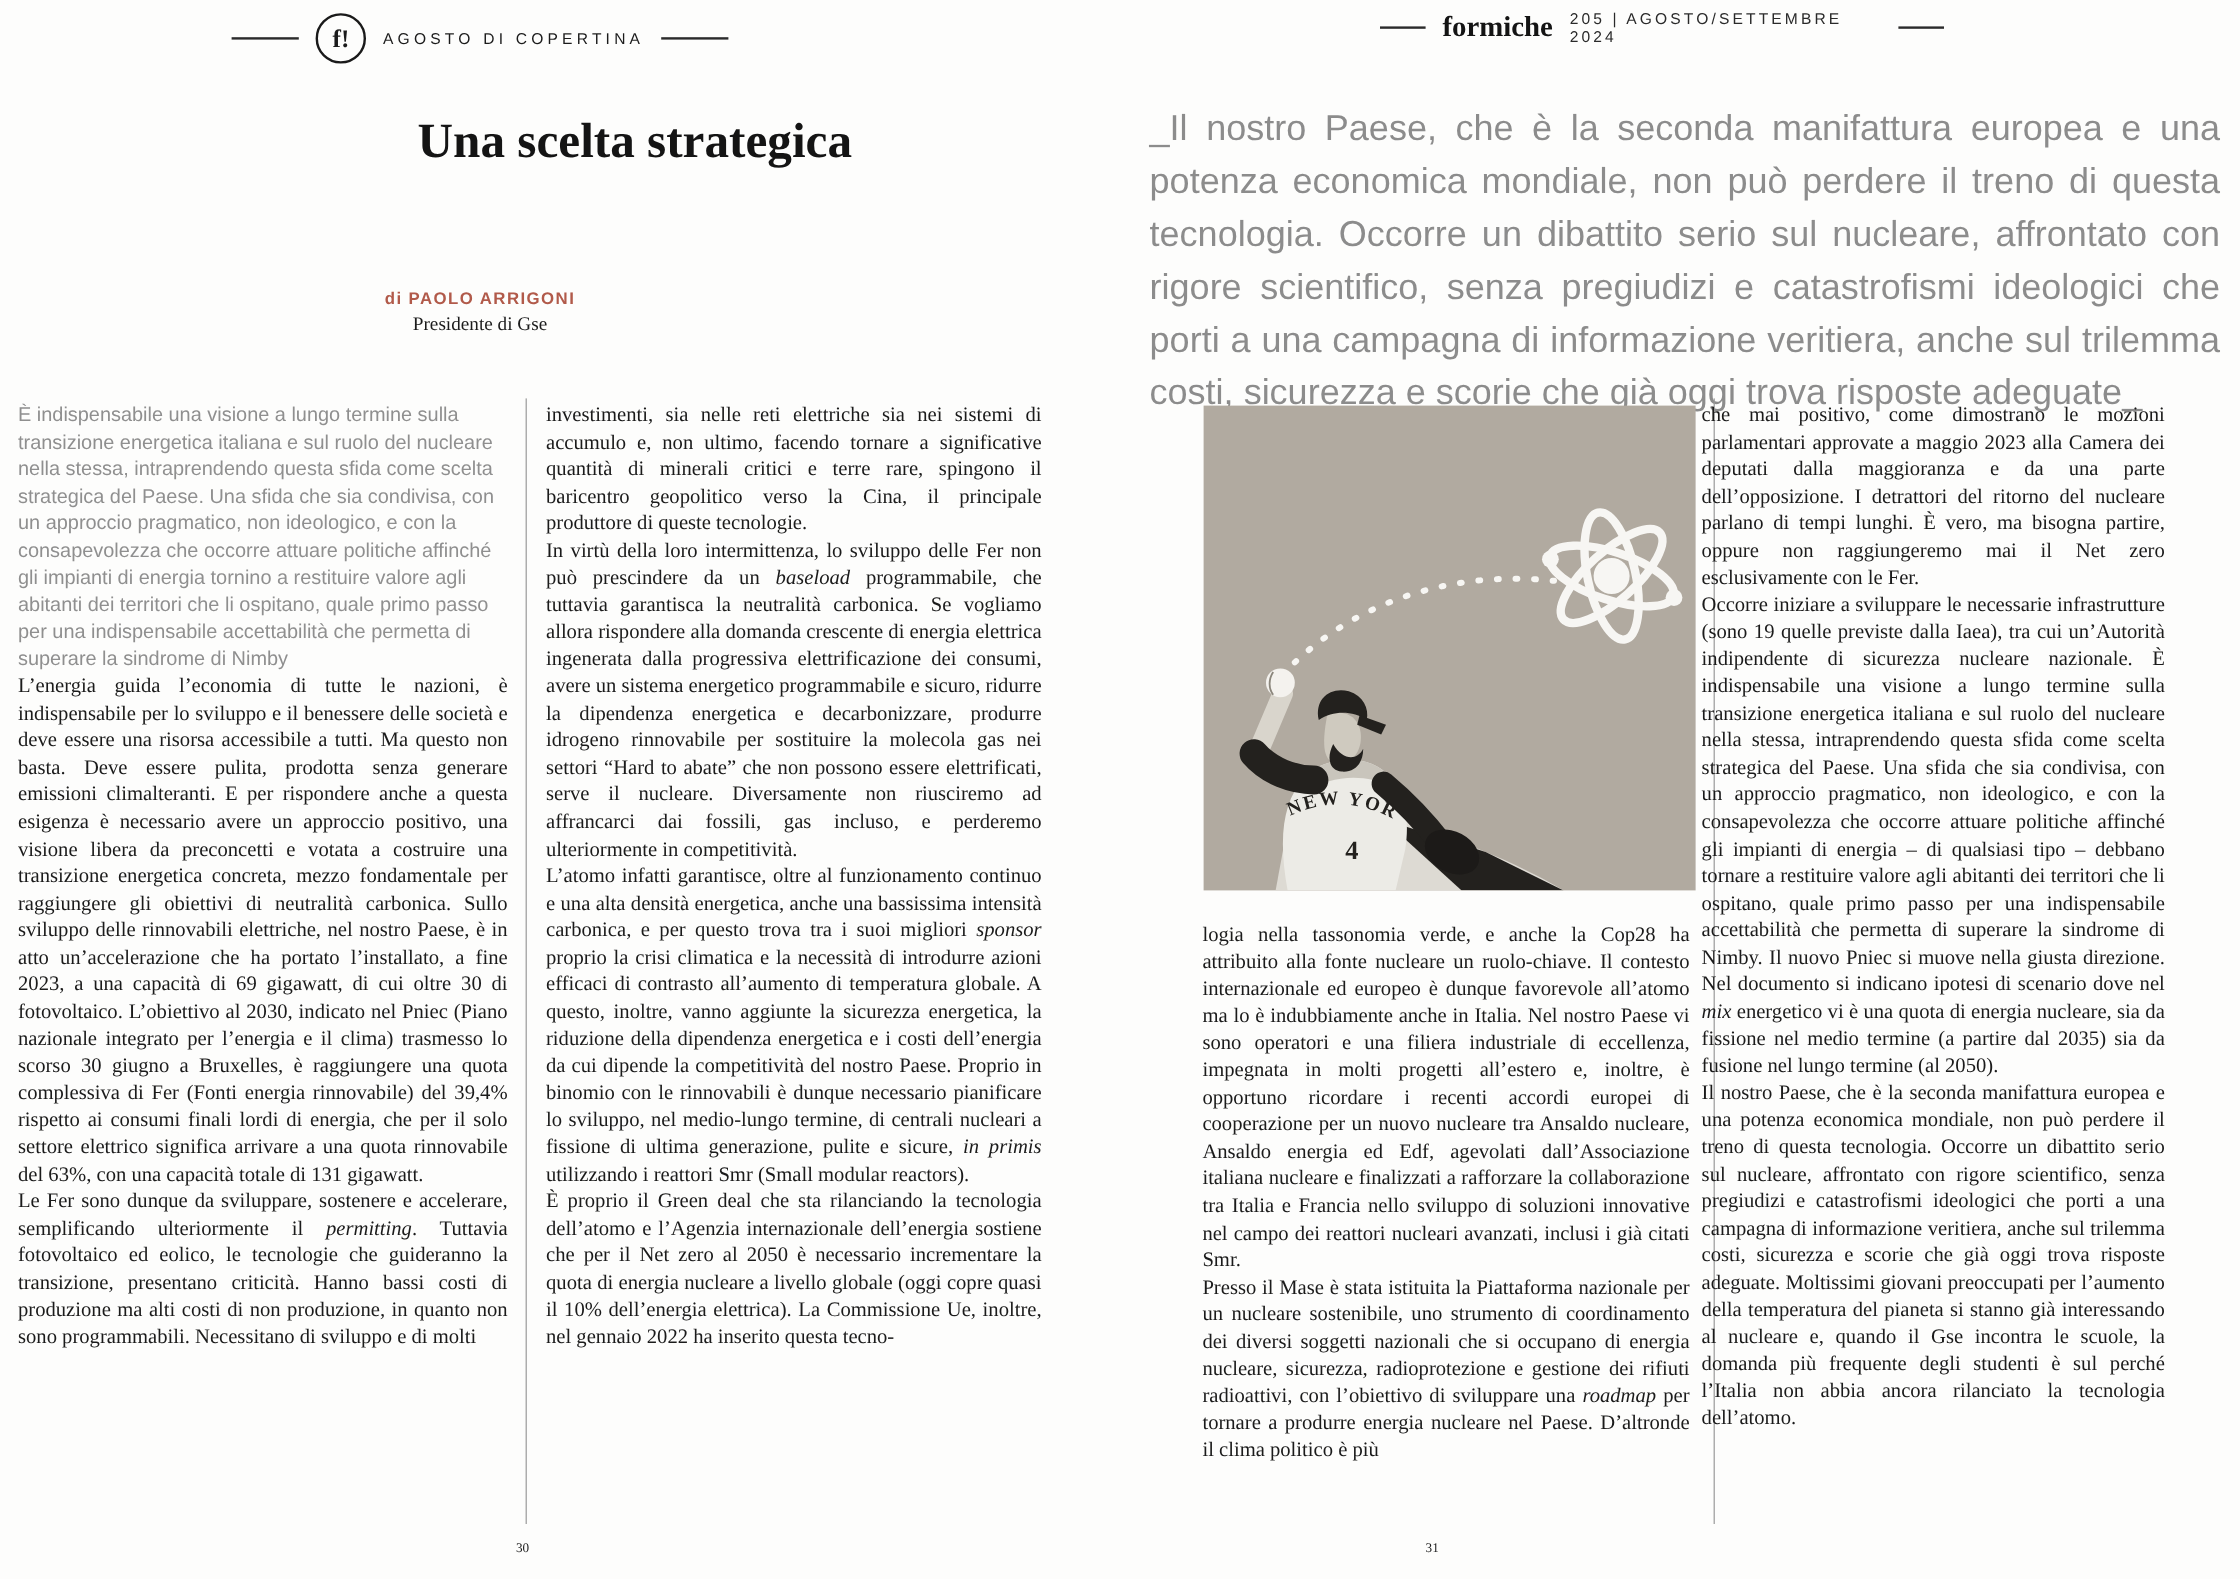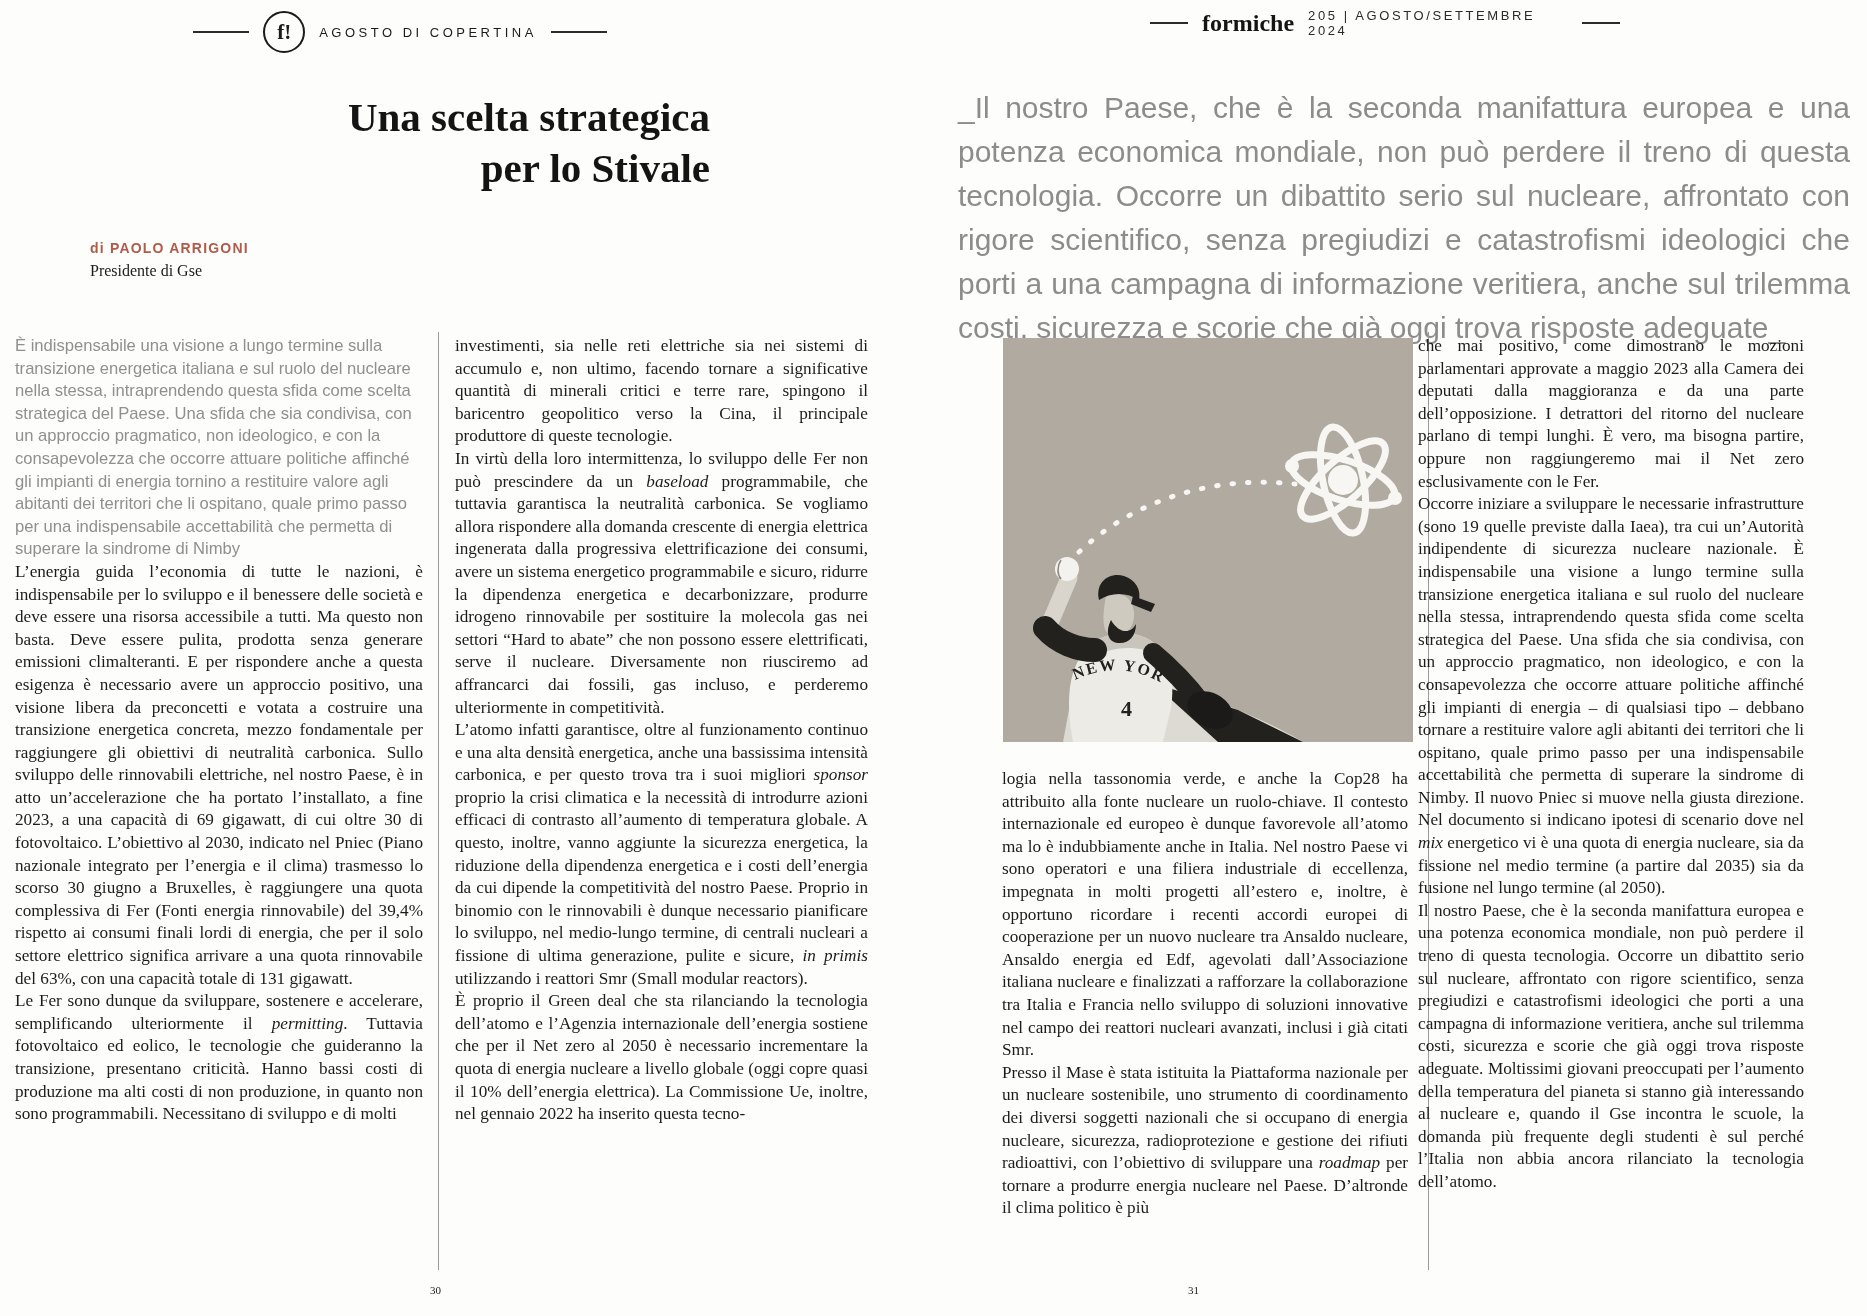--- a/index.html
+++ b/index.html
@@ -21,21 +21,21 @@
     font-family:"Liberation Sans", sans-serif;font-size:13px;letter-spacing:3.5px;
     color:#1b1b1b;font-weight:500;
   }
   .masthead-name{font:bold 24px "Liberation Serif", serif;color:#141414;letter-spacing:0;}
   .masthead-issue{font-family:"Liberation Sans", sans-serif;font-size:13px;letter-spacing:2.6px;color:#2a2a2a;}
   
   .title{
     position:absolute;left:90px;top:92px;width:620px;text-align:right;
     font-weight:bold;font-size:41px;line-height:51px;color:#141414;
   }
-  .byline{position:absolute;left:90px;top:240px;width:620px;text-align:left;}
+  .byline{position:absolute;left:90px;top:240px;width:620px;text-align:center;}
   .byline-author{
     font-family:"Liberation Sans", sans-serif;font-weight:bold;font-size:14px;
     letter-spacing:1.2px;color:#b15a4a;
   }
   .byline-role{font-size:16px;color:#1b1b1b;margin-top:6px;}
   
   .standfirst{
     position:absolute;left:958px;top:86px;width:892px;
     font-family:"Liberation Sans", sans-serif;font-size:30px;line-height:44px;
     color:#8c8c8c;text-align:justify;
@@ -64,21 +64,20 @@
   <div class="rule"></div>
   <div class="logo-circle">
     <span>f!</span>
   </div>
   <div class="kicker-label">AGOSTO DI COPERTINA</div>
   <div class="rule"></div>
 </div>
 
 <div class="title">
   <div>Una scelta strategica</div>
-  <div>per lo Stivale</div>
 </div>
 
 <div class="byline">
   <div class="byline-author">di PAOLO ARRIGONI</div>
   <div class="byline-role">Presidente di Gse</div>
 </div>
 
 <div class="vdivider" style="left:438px;"></div>
 
 <div class="col" style="left:15px;top:335px;width:408px;">

